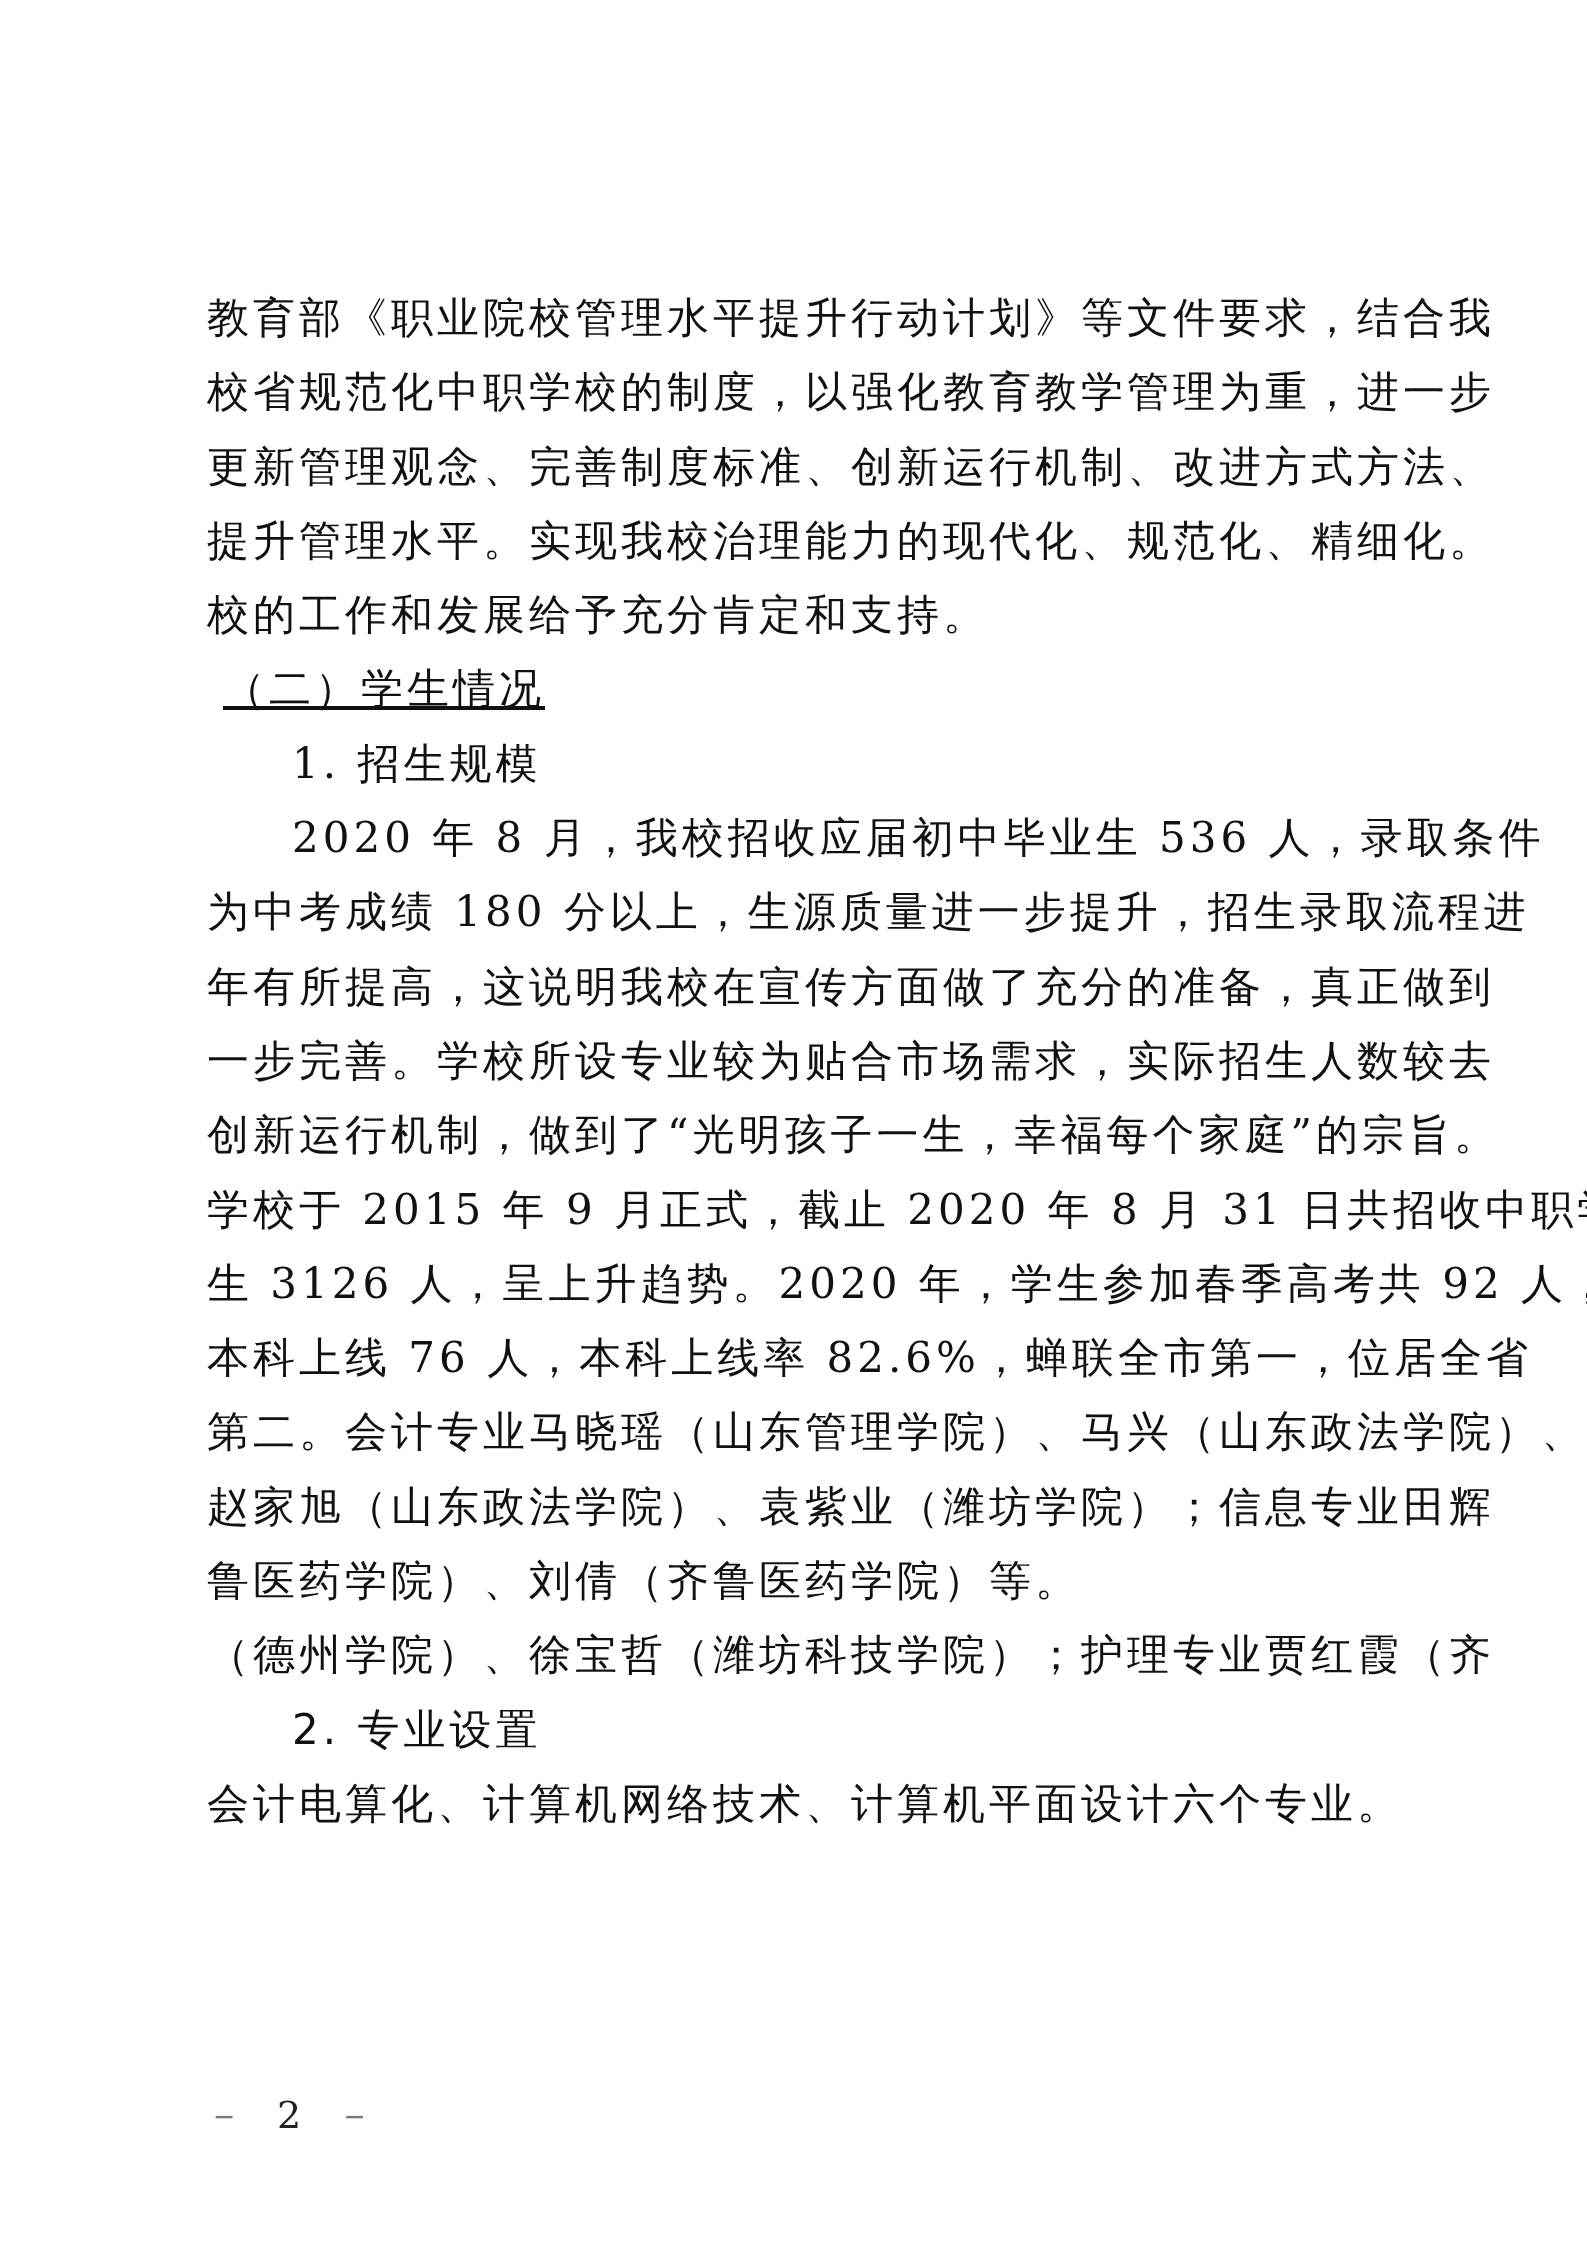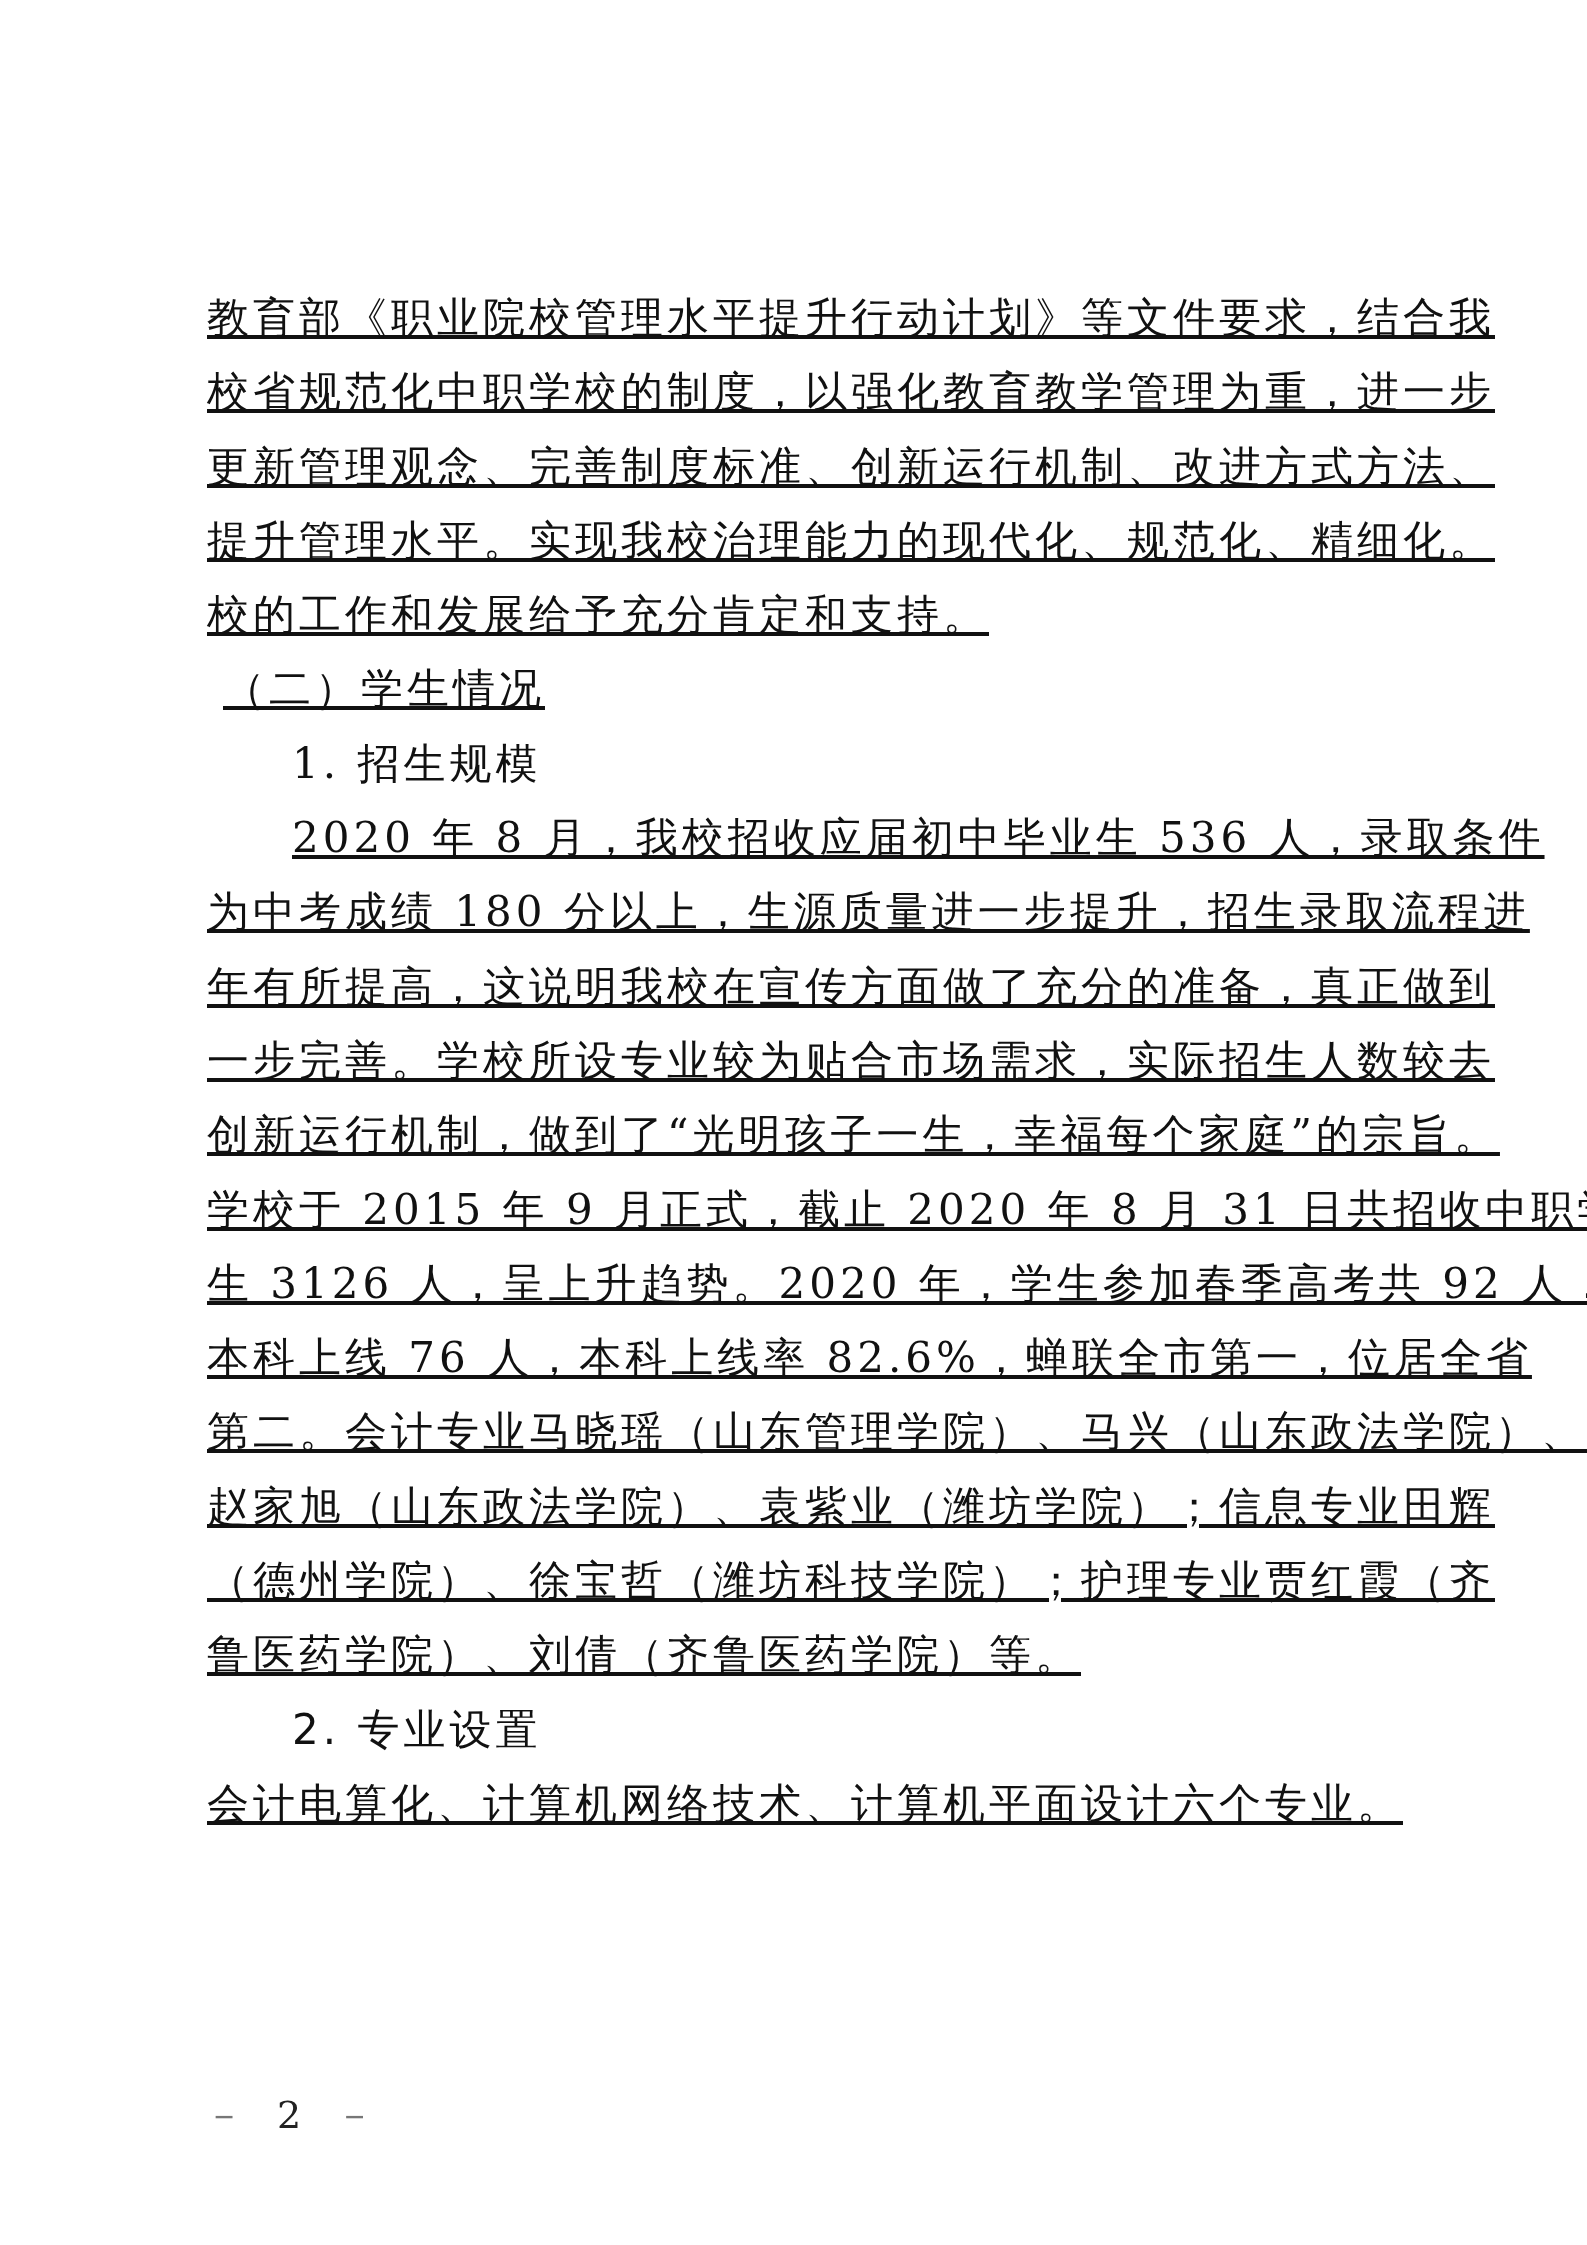--- a/index.html
+++ b/index.html
@@ -27,21 +27,21 @@
   .footer {
     position: absolute;
     left: 205px;
     top: 2090px;
     font-family: "DejaVu Serif", "Liberation Serif", serif;
     font-size: 38px;
     color: #222222;
     letter-spacing: 2px;
   }
   .footer .dash { color: #777777; }
-  .line { display: block; white-space: nowrap; text-align: justify; text-align-last: justify; text-decoration: underline; }
+  .line { display: block; white-space: nowrap; text-align: justify; text-align-last: justify; }
   .line.last { text-align-last: left; }
 </style>
 </head>
 <body>
 
 <div class="page">
 
   <div class="p">
     <span class="line">教育部《职业院校管理水平提升行动计划》等文件要求，结合我</span>
     <span class="line">校省规范化中职学校的制度，以强化教育教学管理为重，进一步</span>
@@ -60,22 +60,22 @@
     <span class="line" style="padding-left:85px;">2020 年 8 月，我校招收应届初中毕业生 536 人，录取条件</span>
     <span class="line">为中考成绩 180 分以上，生源质量进一步提升，招生录取流程进</span>
     <span class="line">年有所提高，这说明我校在宣传方面做了充分的准备，真正做到</span>
     <span class="line">一步完善。学校所设专业较为贴合市场需求，实际招生人数较去</span>
     <span class="line">创新运行机制，做到了“光明孩子一生，幸福每个家庭”的宗旨。</span>
     <span class="line">学校于 2015 年 9 月正式，截止 2020 年 8 月 31 日共招收中职学</span>
     <span class="line">生 3126 人，呈上升趋势。2020 年，学生参加春季高考共 92 人，</span>
     <span class="line">本科上线 76 人，本科上线率 82.6%，蝉联全市第一，位居全省</span>
     <span class="line">第二。会计专业马晓瑶（山东管理学院）、马兴（山东政法学院）、</span>
     <span class="line">赵家旭（山东政法学院）、袁紫业（潍坊学院）；信息专业田辉</span>
+    <span class="line last">鲁医药学院）、刘倩（齐鲁医药学院）等。</span>
     <span class="line">（德州学院）、徐宝哲（潍坊科技学院）；护理专业贾红霞（齐</span>
-    <span class="line last">鲁医药学院）、刘倩（齐鲁医药学院）等。</span>
   </div>
 
   <div class="sub-heading sans">2. 专业设置</div>
   <div class="p">
     <span class="line last">会计电算化、计算机网络技术、计算机平面设计六个专业。</span>
   </div>
 
 </div>
 
 <div class="footer">

